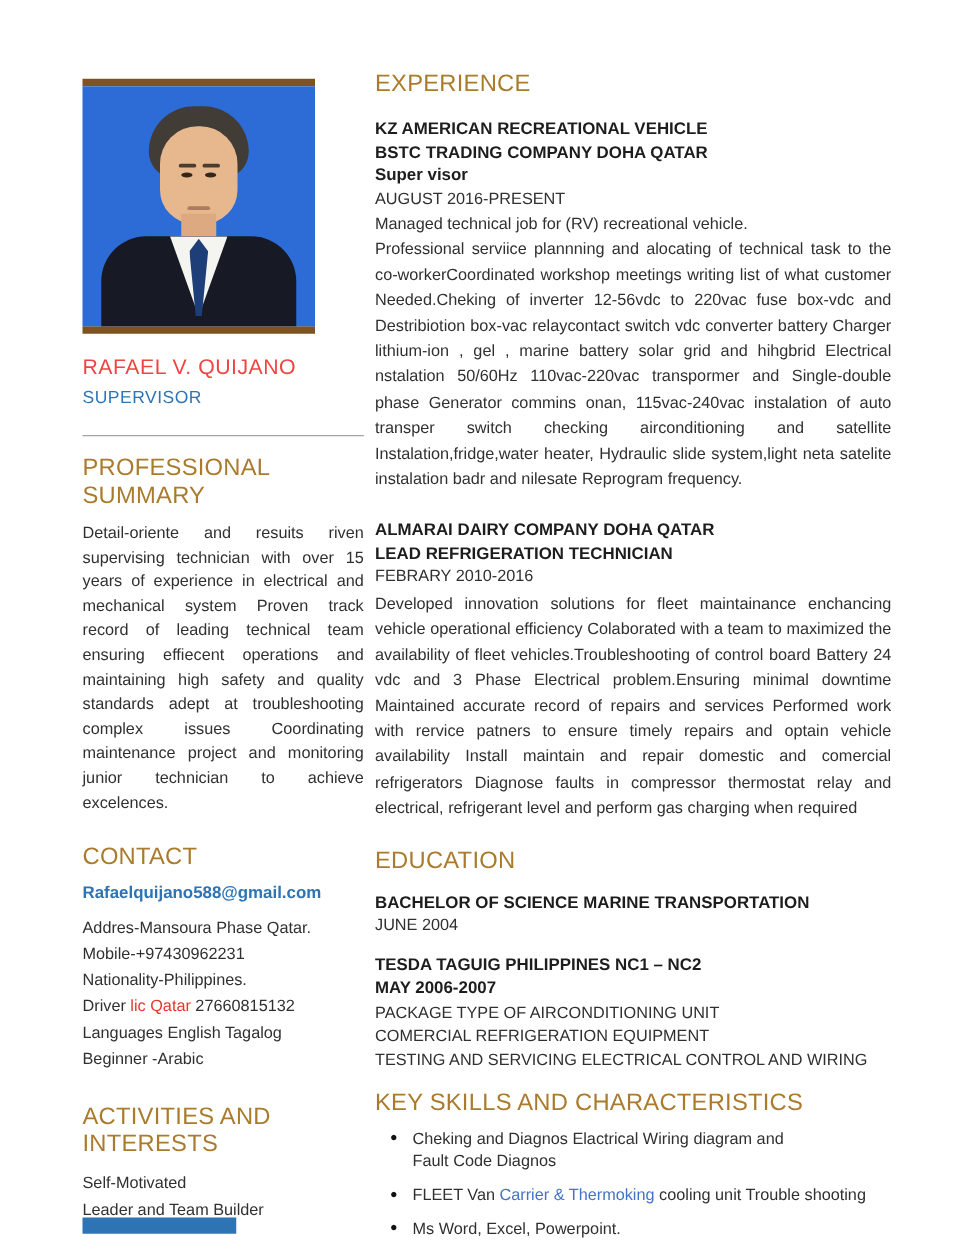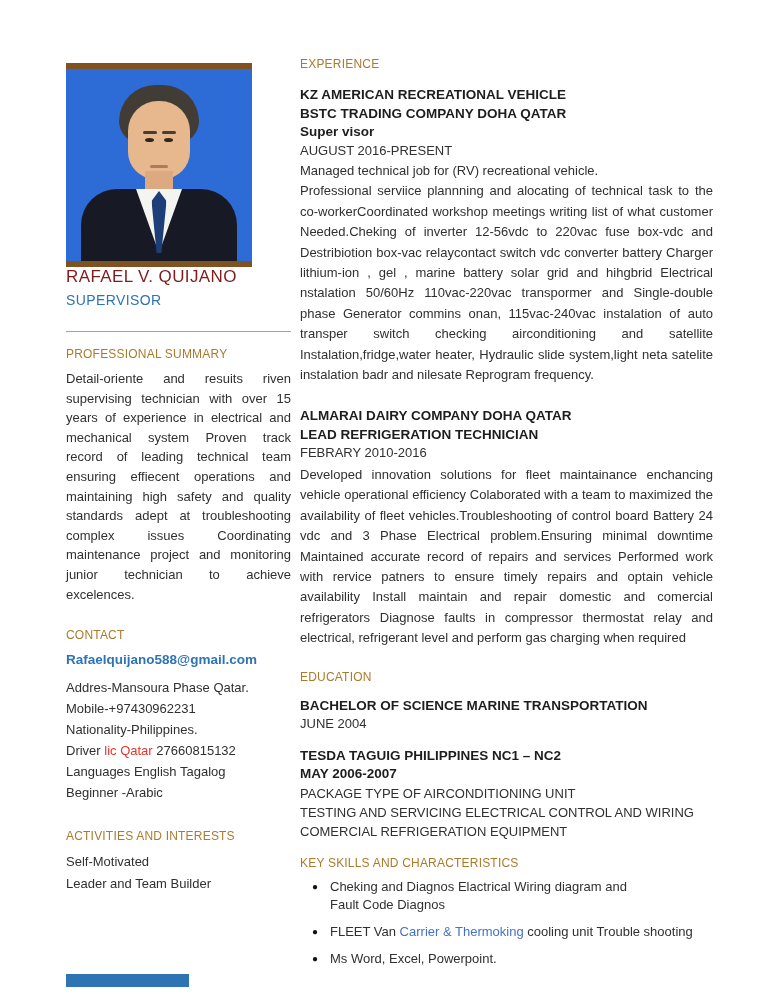--- a/index.html
+++ b/index.html
@@ -19,25 +19,25 @@
   .brow{position:absolute;top:62px;width:14px;height:3px;background:#4a3d30;border-radius:2px;}
   .brow.l{left:77px;} .brow.r{left:96px;}
   .eye{position:absolute;top:69px;width:9px;height:4px;background:#33271c;border-radius:50%;}
   .eye.l{left:79px;} .eye.r{left:98px;}
   .mouth{position:absolute;top:96px;left:50%;transform:translateX(-50%);width:18px;height:3px;background:#ad7b5d;border-radius:2px;}
   .neck{position:absolute;top:102px;left:50%;transform:translateX(-50%);width:28px;height:24px;background:#DDA980;}
   .suit{position:absolute;top:120px;left:50%;transform:translateX(-50%);width:156px;height:76px;background:#171a24;border-radius:36px 36px 0 0;}
   .shirt{position:absolute;top:120px;left:50%;transform:translateX(-50%);width:46px;height:64px;background:#f4f4f0;clip-path:polygon(0 0,100% 0,50% 100%);}
   .tie{position:absolute;top:122px;left:50%;transform:translateX(-50%);width:15px;height:62px;background:#1E3E78;clip-path:polygon(50% 0,100% 16%,66% 100%,34% 100%,0 16%);}
 
-  .name{font-size:17px;letter-spacing:.4px;color:#7f1d1d;}
+  .name{margin-top:17px;font-size:17px;letter-spacing:.4px;color:#ef4444;}
   .role{margin-top:5px;font-size:14px;letter-spacing:.4px;color:#2E74B5;}
   .rule{margin-top:23px;border-top:1px solid #a3a3a3;height:0;width:100%;}
 
-  .sec-h{font-size:12px;letter-spacing:.2px;color:#AA7B2C;margin:0 0 8px 0;}
+  .sec-h{font-size:19px;letter-spacing:.2px;color:#AA7B2C;margin:0 0 8px 0;}
   .left-col .sec-h{margin-top:15px;}
   .summary-text{font-size:13px;line-height:19.6px;text-align:justify;color:#303030;}
 
   .contact-block{margin-top:24px;}
   .email{display:inline-block;font-size:13.5px;font-weight:bold;color:#2E74B5;text-decoration:none;margin-bottom:10px;}
   .c-line{font-size:13px;line-height:21px;color:#303030;}
   .red{color:#E3352A;}
 
   .act-block{margin-top:26px;}
   .a-line{font-size:13px;line-height:21.5px;color:#303030;}
@@ -137,22 +137,22 @@
 
   <div class="edu-entry">
     <div class="edu-name">BACHELOR OF SCIENCE MARINE TRANSPORTATION</div>
     <div class="edu-date">JUNE 2004</div>
   </div>
 
   <div class="edu-entry">
     <div class="edu-name">TESDA TAGUIG PHILIPPINES NC1 – NC2</div>
     <div class="edu-date b">MAY 2006-2007</div>
     <div class="edu-course">PACKAGE TYPE OF AIRCONDITIONING UNIT</div>
+    <div class="edu-course">COMERCIAL REFRIGERATION EQUIPMENT</div>
     <div class="edu-course">TESTING AND SERVICING ELECTRICAL CONTROL AND WIRING</div>
-    <div class="edu-course">COMERCIAL REFRIGERATION EQUIPMENT</div>
   </div>
 
   <div class="sec-h skills-h">KEY SKILLS AND CHARACTERISTICS</div>
   <ul class="skills">
     <li>
         <span class="dot">●</span>
         <span class="b-text">Cheking and Diagnos Elactrical Wiring diagram and
 Fault Code Diagnos</span>
       </li>
     <li>

